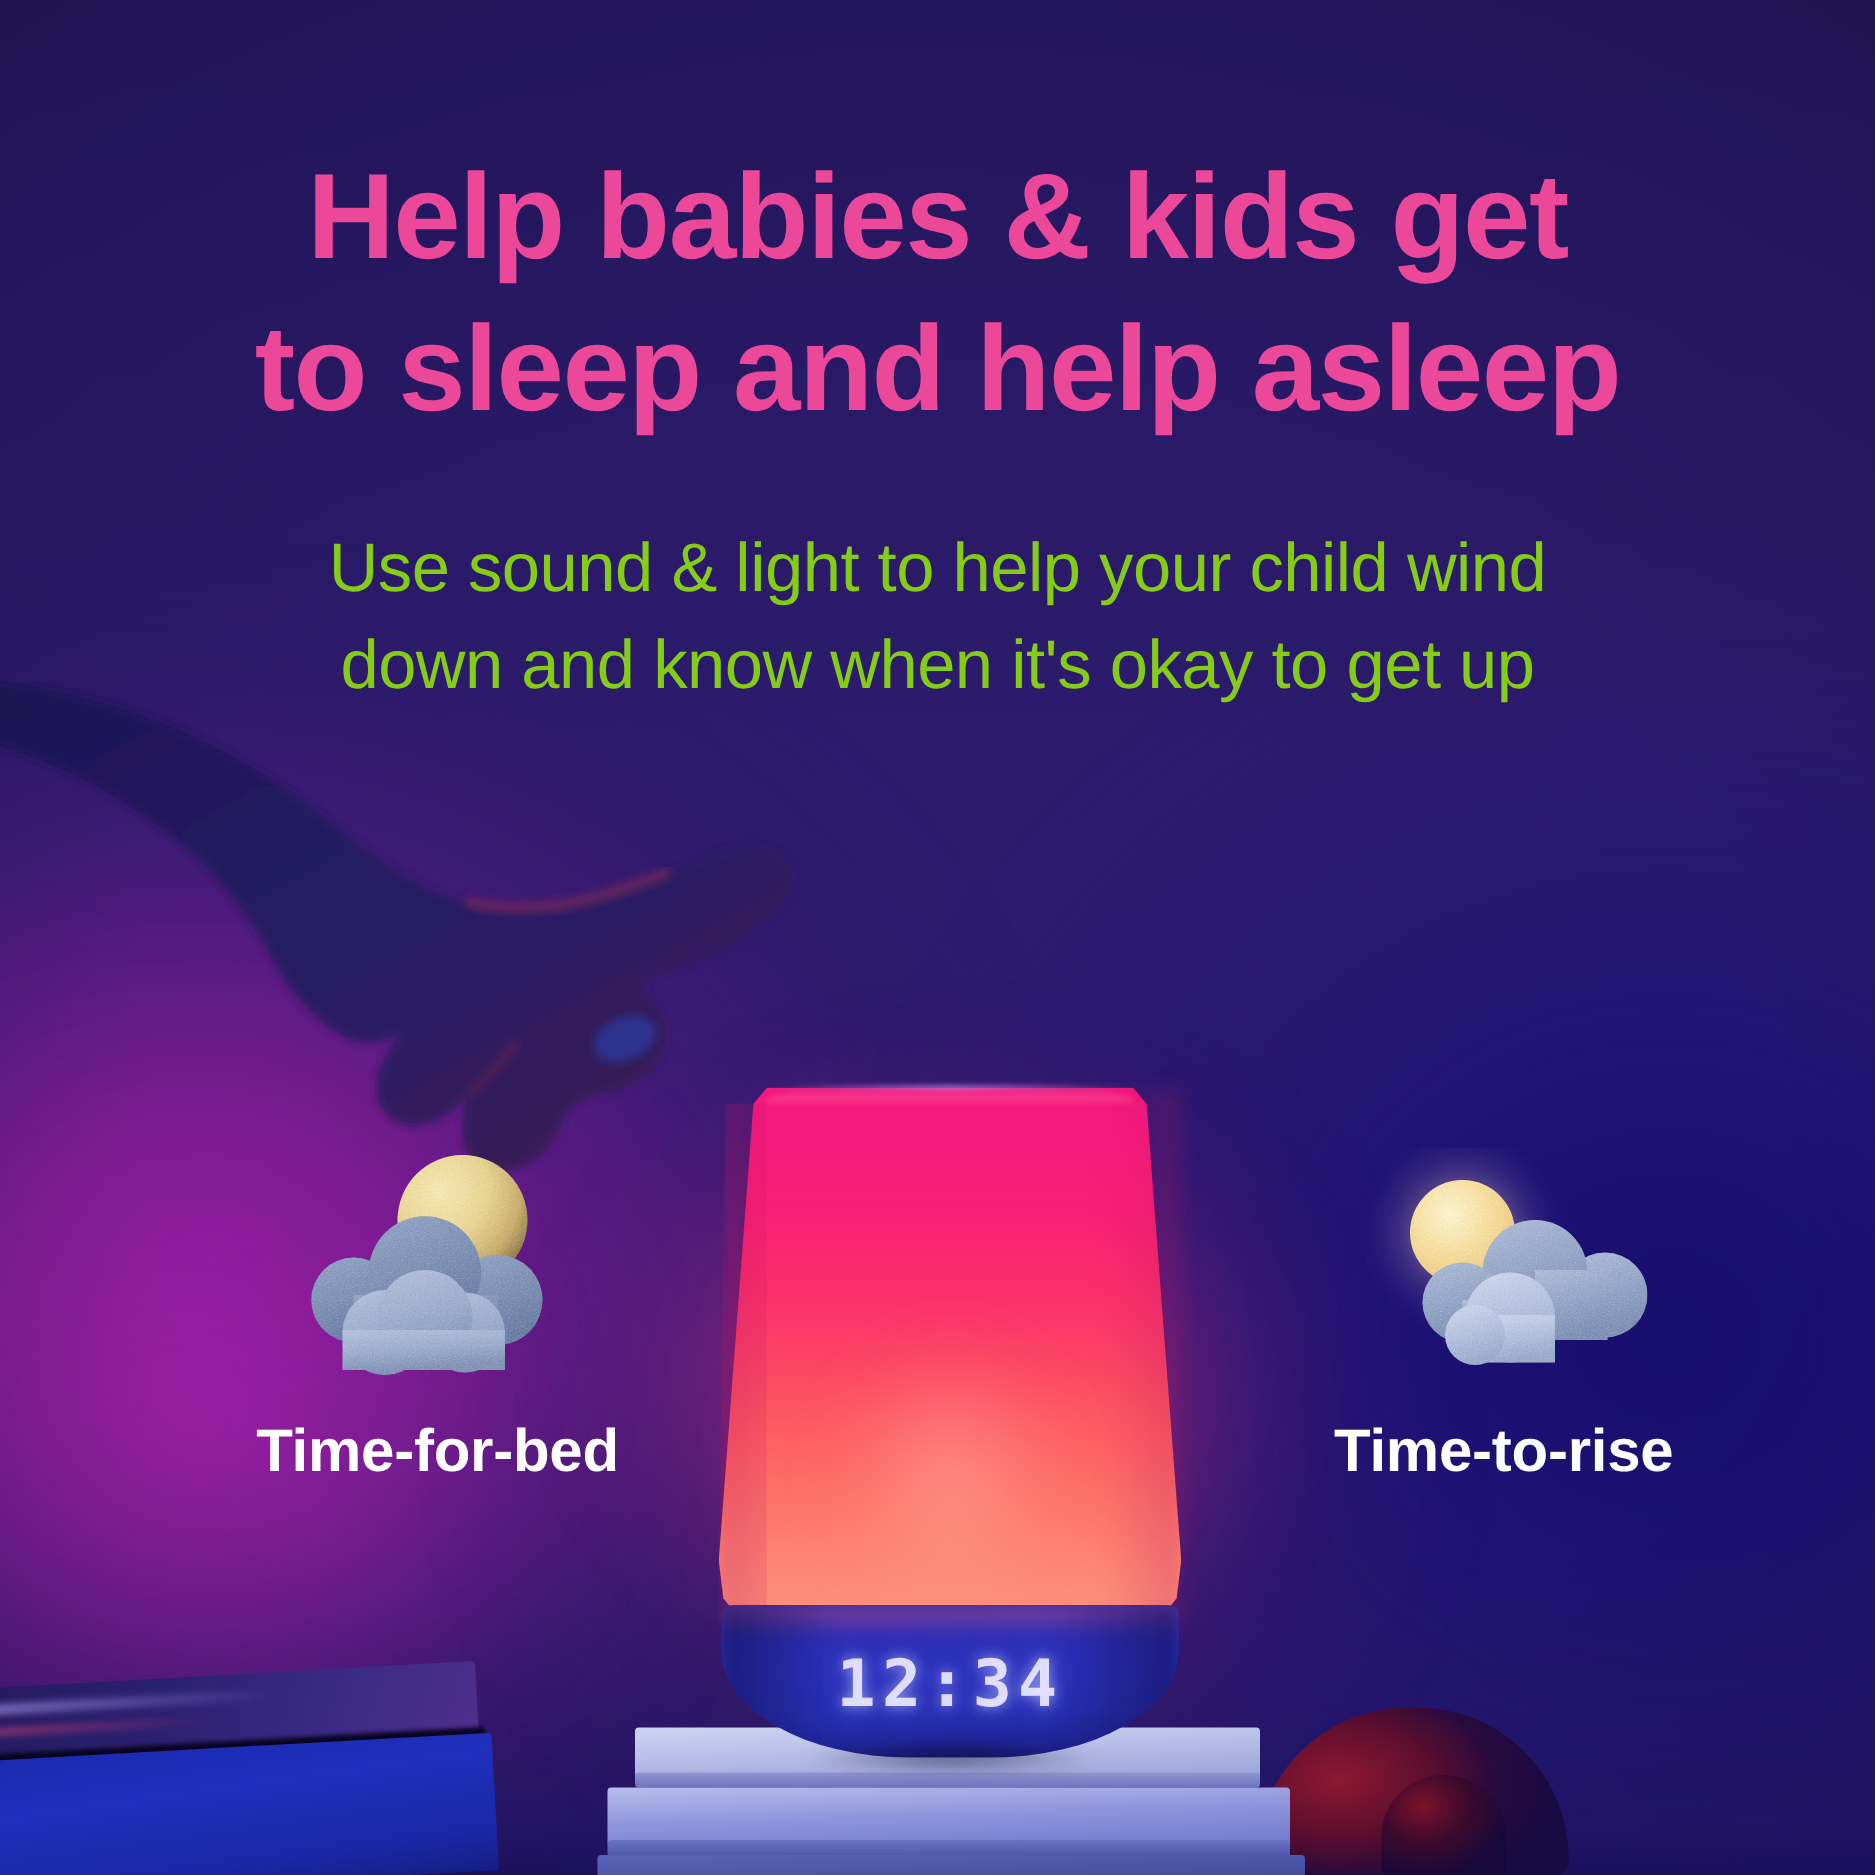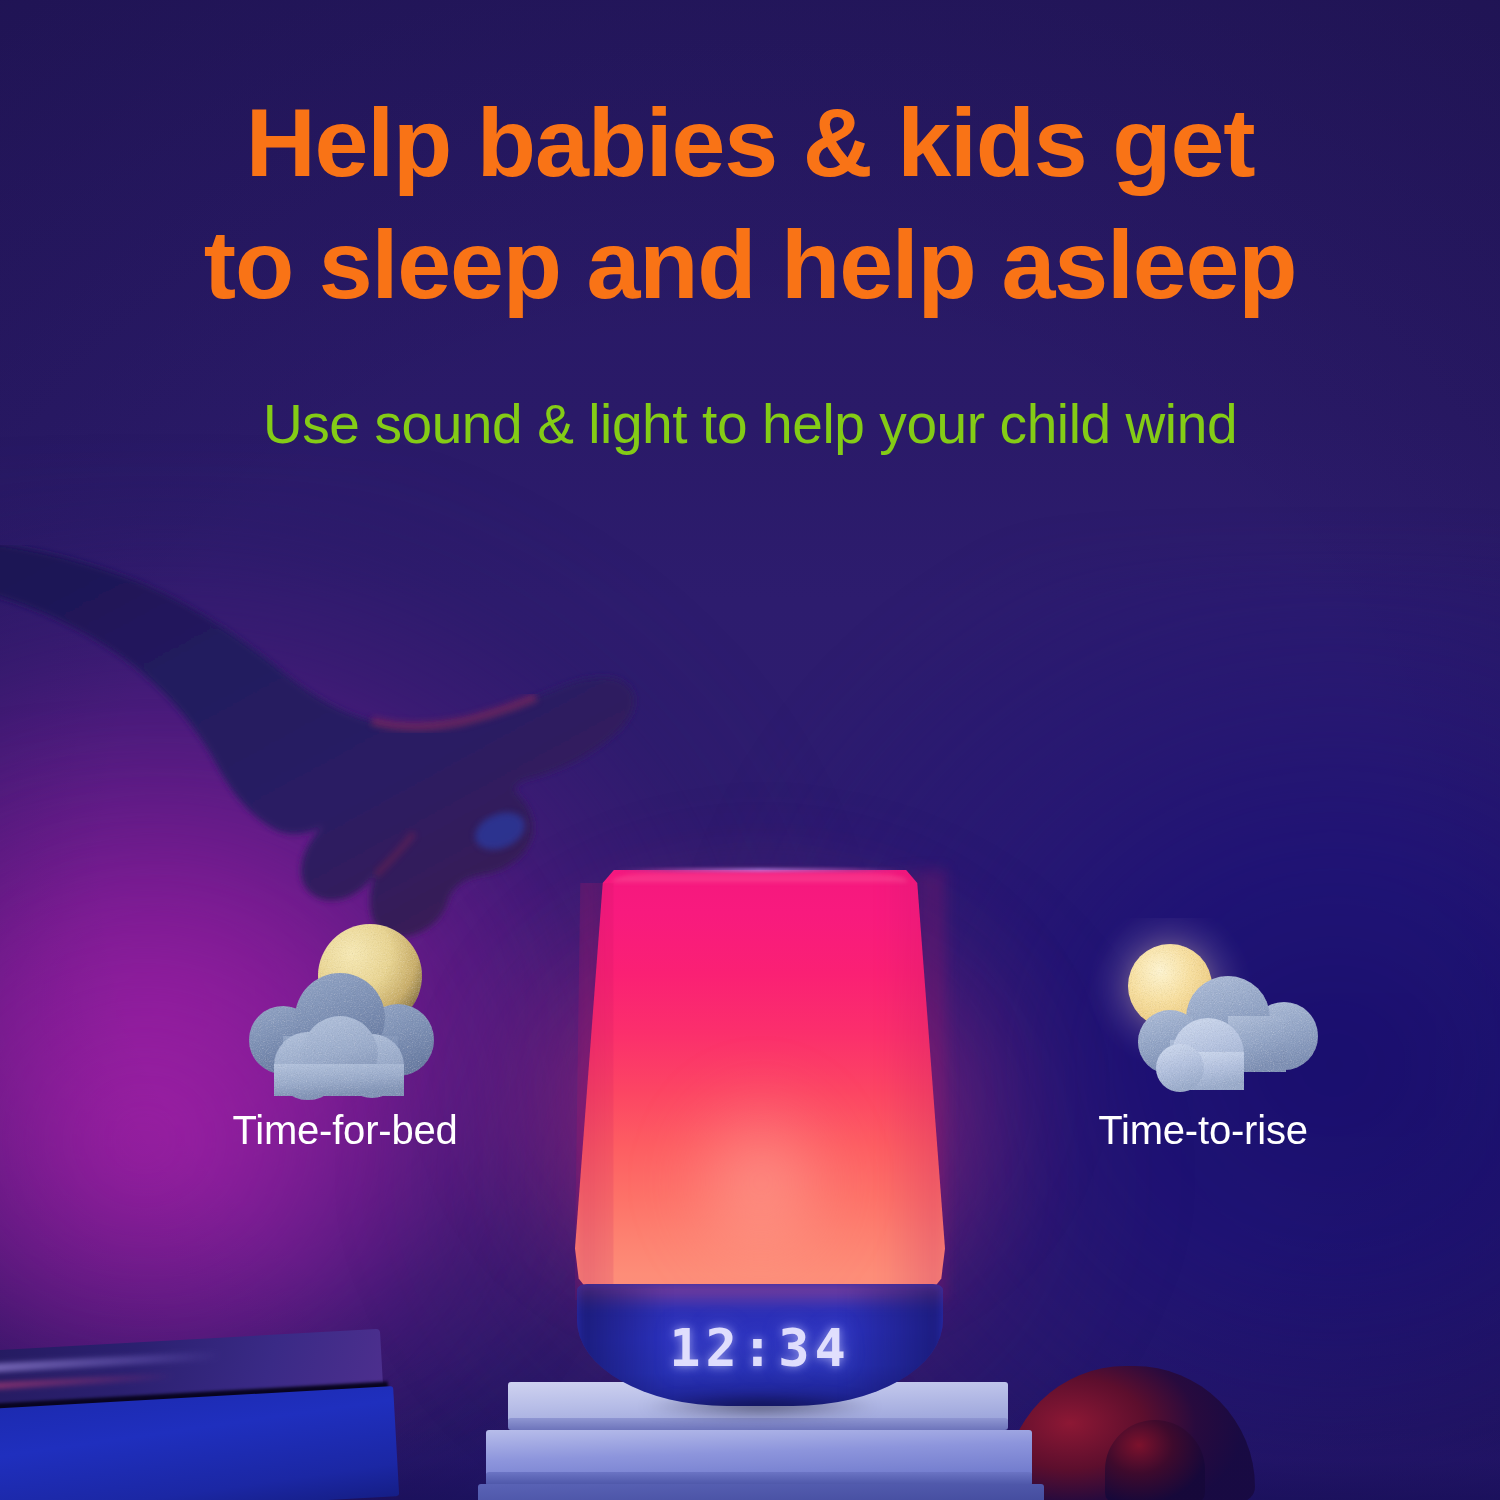--- a/index.html
+++ b/index.html
@@ -62,47 +62,47 @@
   
   .bg-vignette {
     position:absolute; inset:0;
     background:radial-gradient(ellipse 95% 80% at 50% 58%,
       rgba(0,0,0,0) 45%, rgba(10,4,40,0.30) 100%);
   }
 
   
   .copy { position:absolute; left:0; right:0; top:0; text-align:center; z-index:40; }
   .headline {
-    color:#f97316;
+    color:#ec4899;
     font-size:97px;
     font-weight:700;
     line-height:1.26;
     letter-spacing:-1.2px;
-    padding-top:82px;
+    padding-top:112px;
   }
   .subhead {
     color:#84cc16;
     font-size:55px;
     font-weight:400;
     line-height:1.40;
     letter-spacing:-0.4px;
     padding-top:60px;
   }
   .headline span, .subhead span { display:block; }
 
   
   .hand-wrap { position:absolute; left:-60px; top:545px; width:760px; height:430px; z-index:18; }
   .hand-wrap svg { display:block; width:100%; height:100%; }
 
   
   .feature { position:absolute; z-index:30; text-align:center; }
   .feature .art { position:relative; width:230px; height:190px; margin:0 auto; }
   .feature .caption {
-    color:#ffffff; font-size:40px; font-weight:400; letter-spacing:-0.2px;
-    white-space:nowrap;
+    color:#ffffff; font-size:48px; font-weight:700; letter-spacing:-0.2px;
+    margin-top:26px; white-space:nowrap;
   }
   #feature-bed  { left:205px; top:918px; width:280px; }
   #feature-rise { left:1058px; top:918px; width:290px; }
   .feature .art svg { position:absolute; left:0; top:0; width:100%; height:100%; }
 
   
   .books-left {
     position:absolute; left:-30px; top:1352px; width:430px; height:170px; z-index:22;
     transform:rotate(-3.2deg); transform-origin:left bottom;
   }
@@ -505,14 +505,15 @@
 
 </div>
 
 <div class="copy">
   <div class="headline">
     <span>Help babies &amp; kids get</span>
     <span>to sleep and help asleep</span>
   </div>
   <div class="subhead">
     <span>Use sound &amp; light to help your child wind</span>
+    <span>down and know when it's okay to get up</span>
   </div>
 </div>
 
 </body></html>

